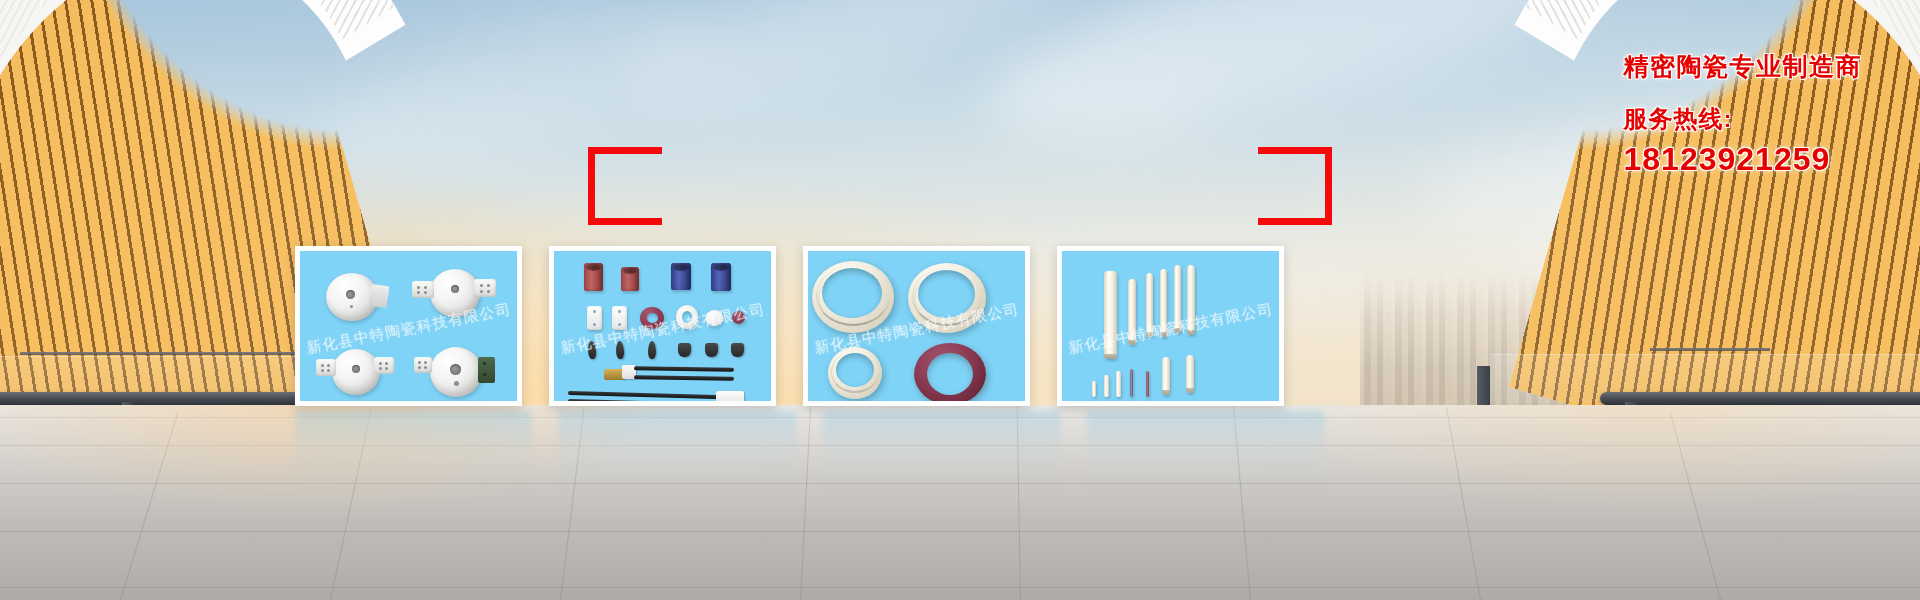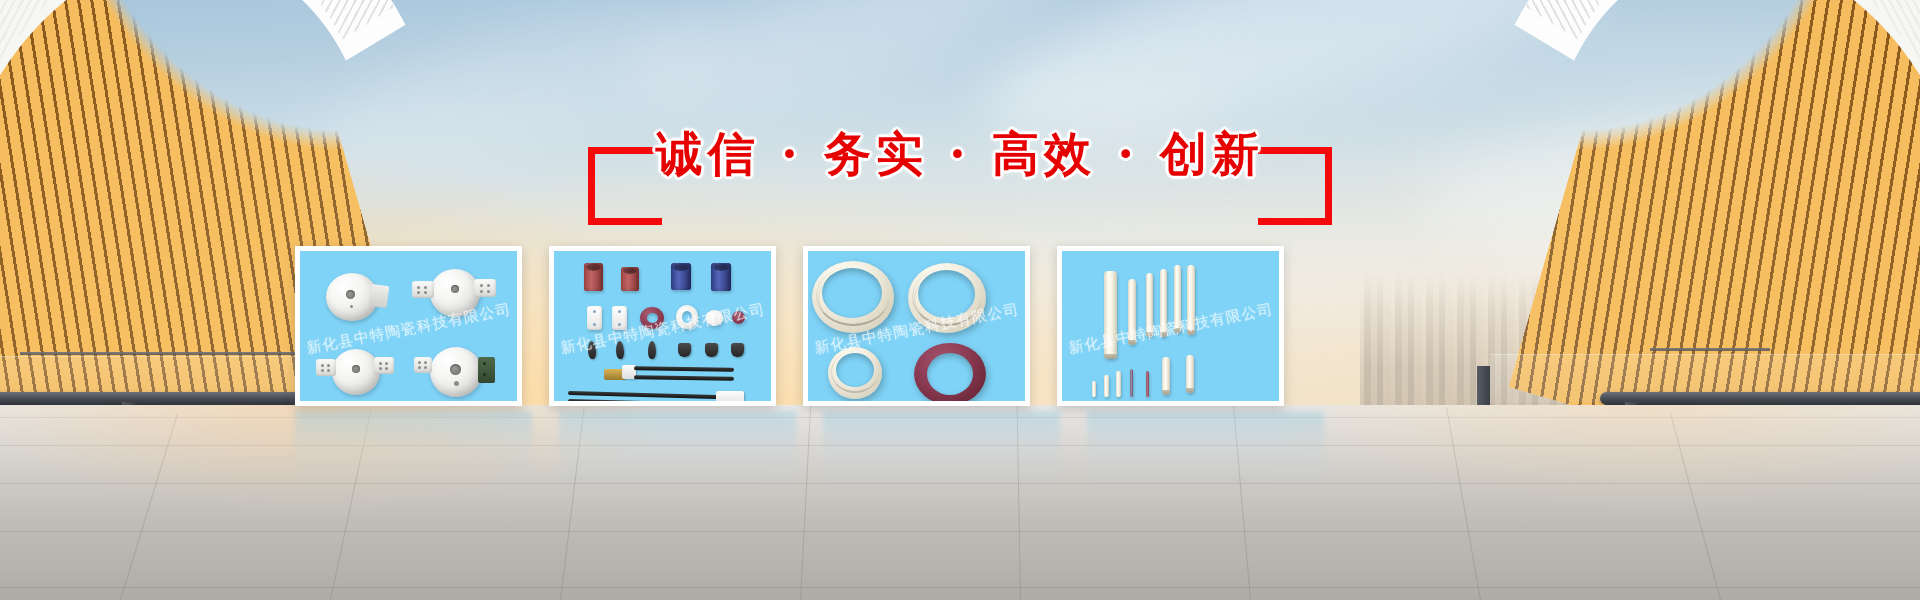--- a/index.html
+++ b/index.html
@@ -479,23 +479,27 @@
   <div class="panel-reflections">
     <div class="reflection"></div>
     <div class="reflection"></div>
     <div class="reflection"></div>
     <div class="reflection"></div>
   </div>
 
   <div class="slogan">
     <div class="bracket l"></div>
     <div class="bracket r"></div>
-    <div class="slogan-cn">诚信 · 务实 · 高效 · 创新</div>
-  </div>
-
+  </div>
+
+  <div class="contact">
+    <div class="contact-tagline">精密陶瓷专业制造商</div>
+    <div class="contact-label">服务热线:</div>
+    <div class="contact-phone">18123921259</div>
+  </div>
 
   <div class="panels">
 
     <div class="panel">
       <div class="panel-stage">
 
         <div class="pc holder" style="left:26px; top:22px; width:52px; height:48px;">
           <div class="holder-hole" style="left:20px; top:17px; width:9px; height:9px;"></div>
           <div class="holder-pin" style="left:24px; top:32px;"></div>
         </div>

